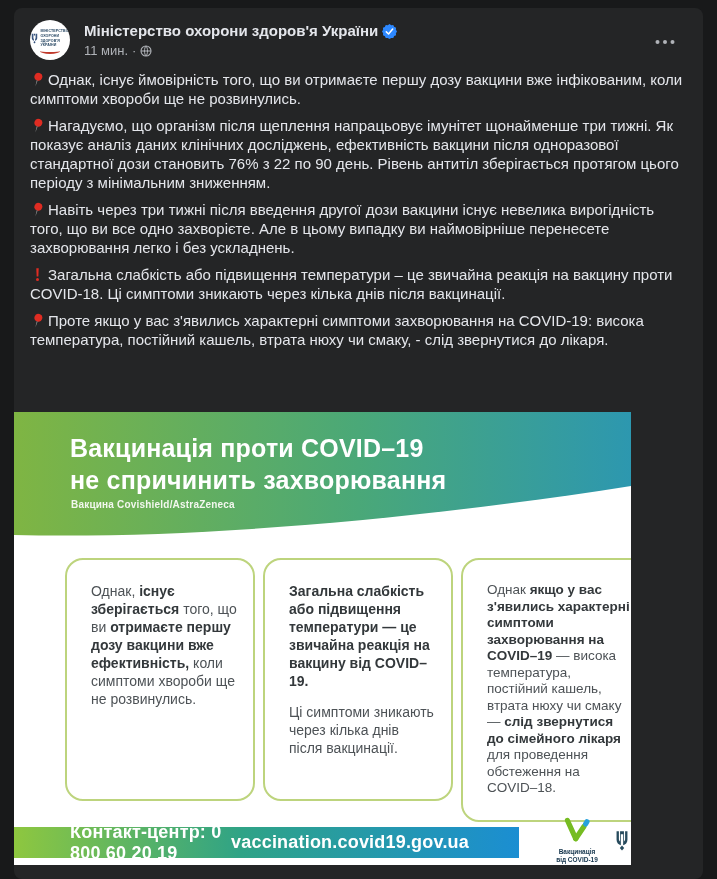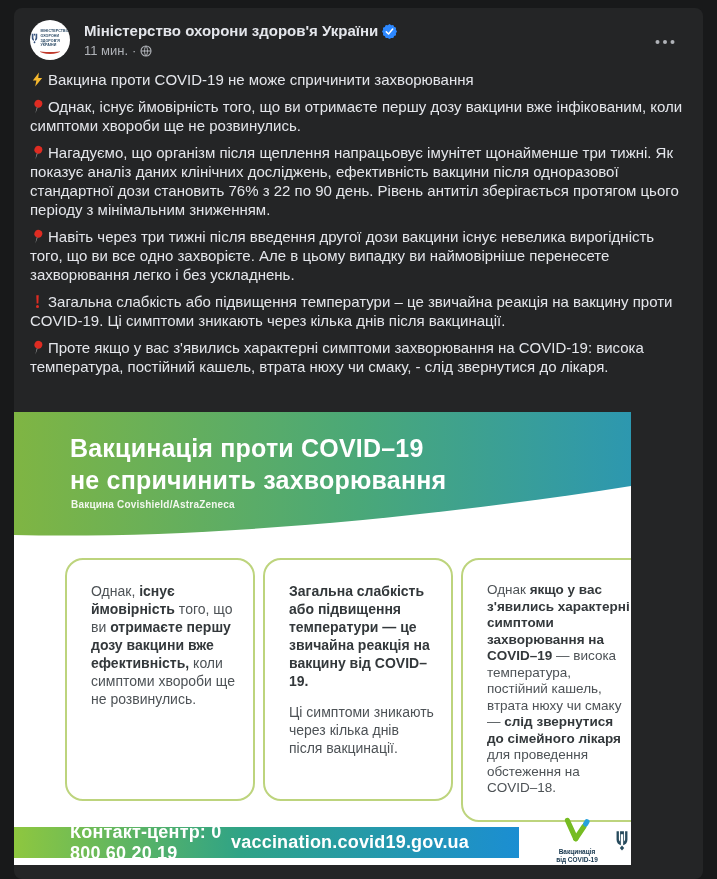--- a/index.html
+++ b/index.html
@@ -105,44 +105,41 @@
       <svg width="20" height="4" viewBox="0 0 20 4" fill="#b0b3b8">
           <circle cx="2.5" cy="2" r="2"></circle>
           <circle cx="10" cy="2" r="2"></circle>
           <circle cx="17.5" cy="2" r="2"></circle>
         </svg>
     </div>
   </div>
 
   <div class="post-text">
       <p><span class="p-icon"><svg viewBox="0 0 16 16" width="15" height="15">
-            <path d="M9.5 0.5 3 9h3.8L5.5 15.5 13 6.5H8.8z" fill="#f5b82e"></path>
-          </svg></span><span>Вакцина проти COVID-19 не може спричинити  захворювання</span></p>
-      <p><span class="p-icon"><svg viewBox="0 0 16 16" width="15" height="15">
             <g transform="rotate(18 8 8)">
               <circle cx="8" cy="5" r="4.2" fill="#df2c22"></circle>
               <path d="M7.5 9h1l-.4 6.8z" fill="#9e9e9e"></path>
             </g>
           </svg></span><span>Однак, існує ймовірність того, що ви отримаєте першу дозу вакцини вже інфікованим, коли симптоми хвороби ще не розвинулись.</span></p>
       <p><span class="p-icon"><svg viewBox="0 0 16 16" width="15" height="15">
             <g transform="rotate(18 8 8)">
               <circle cx="8" cy="5" r="4.2" fill="#df2c22"></circle>
               <path d="M7.5 9h1l-.4 6.8z" fill="#9e9e9e"></path>
             </g>
           </svg></span><span>Нагадуємо, що організм після щеплення напрацьовує імунітет щонайменше три тижні. Як показує аналіз даних клінічних досліджень, ефективність вакцини після одноразової стандартної дози становить 76% з 22 по 90 день. Рівень антитіл зберігається протягом цього періоду з мінімальним зниженням.</span></p>
       <p><span class="p-icon"><svg viewBox="0 0 16 16" width="15" height="15">
             <g transform="rotate(18 8 8)">
               <circle cx="8" cy="5" r="4.2" fill="#df2c22"></circle>
               <path d="M7.5 9h1l-.4 6.8z" fill="#9e9e9e"></path>
             </g>
           </svg></span><span>Навіть  через три тижні після введення другої дози вакцини існує невелика вирогідність того, що ви все одно захворієте. Але в цьому випадку ви наймовірніше перенесете захворювання легко і без ускладнень.</span></p>
       <p><span class="p-icon"><svg viewBox="0 0 16 16" width="15" height="15">
             <path d="M6.7 1.2h2.6L8.9 10H7.1z" fill="#df2c22"></path>
             <circle cx="8" cy="13.2" r="1.6" fill="#df2c22"></circle>
-          </svg></span><span>Загальна слабкість або підвищення температури – це звичайна реакція на вакцину проти COVID-19. Ці симптоми зникають через кілька днів після вакцинації.</span></p>
+          </svg></span><span>Загальна слабкість або підвищення температури – це звичайна реакція на вакцину проти COVID-18. Ці симптоми зникають через кілька днів після вакцинації.</span></p>
       <p><span class="p-icon"><svg viewBox="0 0 16 16" width="15" height="15">
             <g transform="rotate(18 8 8)">
               <circle cx="8" cy="5" r="4.2" fill="#df2c22"></circle>
               <path d="M7.5 9h1l-.4 6.8z" fill="#9e9e9e"></path>
             </g>
           </svg></span><span>Проте якщо у вас  з'явились характерні симптоми захворювання на COVID-19: висока температура, постійний кашель, втрата  нюху чи смаку, - слід звернутися до лікаря.</span></p>
     </div>
 
   <div class="infographic">
     <div class="ig-header">
@@ -158,21 +155,21 @@
       </svg>
       <div class="ig-title">
         <div>Вакцинація проти COVID–19</div>
         <div>не спричинить захворювання</div>
       </div>
       <div class="ig-subtitle">Вакцина Covishield/AstraZeneca</div>
     </div>
 
     <div class="ig-cards">
         <div class="ig-card card1">
-          <p><span>Однак, </span><b>існує ймовірність</b><span> того, що ви </span><b>отримаєте першу дозу вакцини вже ефективність,</b><span> коли симптоми хвороби ще не розвинулись.</span></p>
+          <p><span>Однак, </span><b>існує зберігається</b><span> того, що ви </span><b>отримаєте першу дозу вакцини вже ефективність,</b><span> коли симптоми хвороби ще не розвинулись.</span></p>
         </div>
         <div class="ig-card card2">
           <p><b>Загальна слабкість або підвищення температури — це звичайна реакція на вакцину від COVID–19.</b></p>
           <p><span>Ці симптоми зникають через кілька днів після вакцинації.</span></p>
         </div>
         <div class="ig-card card3">
           <p><span>Однак </span><b>якщо у вас з'явились характерні симптоми захворювання на COVID–19</b><span> — висока температура, постійний кашель, втрата нюху чи смаку — </span><b>слід звернутися до сімейного лікаря</b><span> для проведення обстеження на COVID–18.</span></p>
         </div>
       </div>
 

